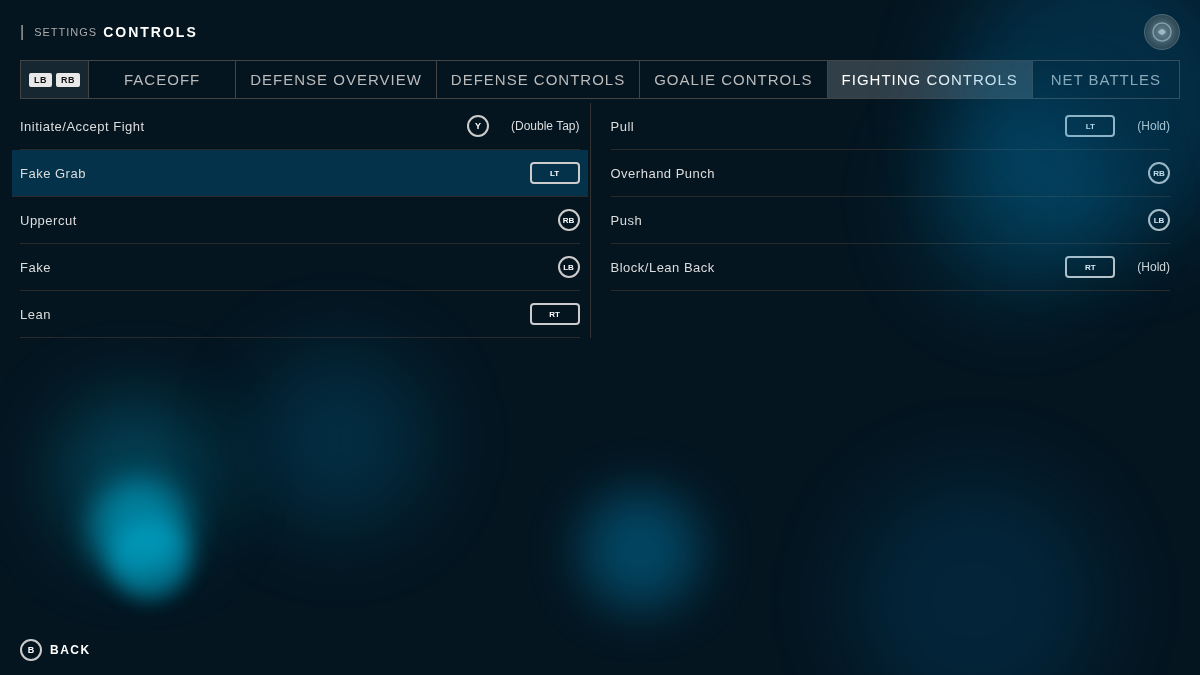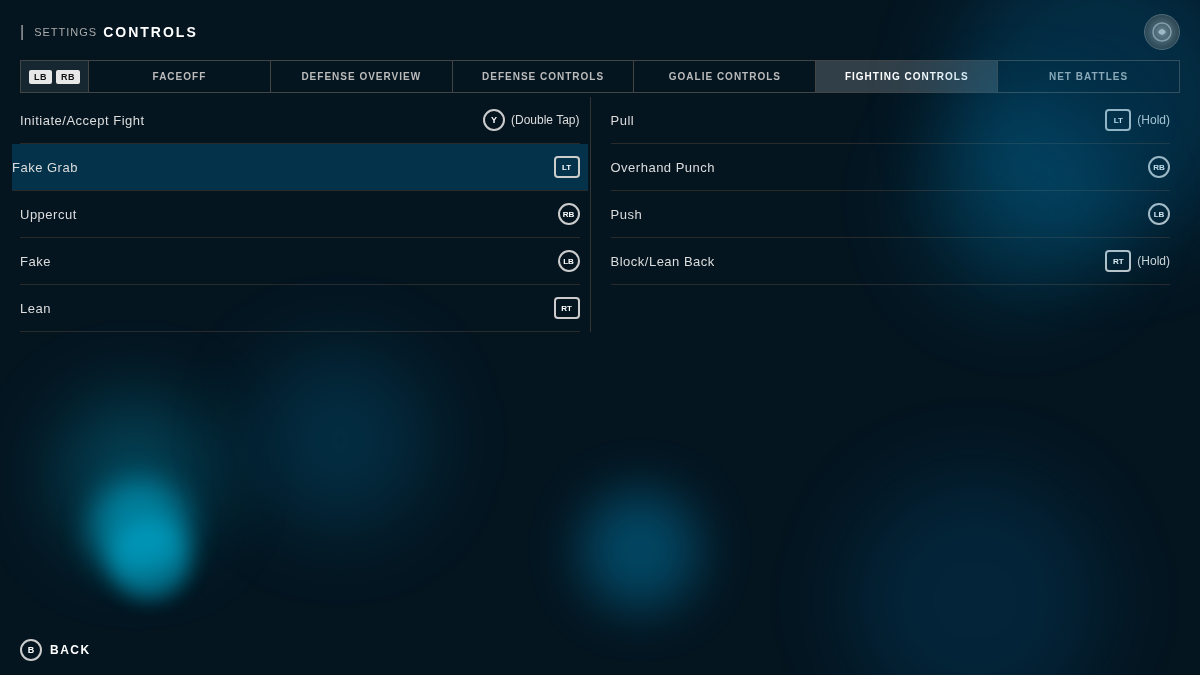--- a/index.html
+++ b/index.html
@@ -110,22 +110,22 @@
       font-weight: bold;
       padding: 2px 5px;
       border-radius: 2px;
       letter-spacing: 0.5px;
     }
 
     .tab {
       flex: 1;
       padding: 10px 14px;
       text-align: center;
-      font-size: 10px;
-      font-weight: bold;
+      font-size: 15px;
+      font-weight: normal;
       letter-spacing: 1px;
       text-transform: uppercase;
       color: #bbb;
       cursor: pointer;
       border-right: 1px solid #444;
       background: transparent;
       white-space: nowrap;
     }
 
     .tab:last-child {
@@ -158,21 +158,21 @@
     .control-row {
       display: flex;
       align-items: center;
       justify-content: space-between;
       padding: 12px 0;
       border-bottom: 1px solid #2a2a2a;
     }
 
     .control-row.highlighted {
       background: rgba(0, 140, 200, 0.25);
-      padding-left: 0;
+      padding-left: 8px;
       padding-right: 8px;
       margin-left: -8px;
       margin-right: -8px;
     }
 
     .control-name {
       font-size: 13px;
       color: #ddd;
       font-weight: normal;
       letter-spacing: 0.5px;
@@ -196,27 +196,28 @@
       border: 2px solid #ccc;
       font-size: 9px;
       font-weight: bold;
       color: white;
       background: transparent;
       flex-shrink: 0;
     }
 
     .btn-icon.lt, .btn-icon.rt {
       border-radius: 4px;
-      width: 26px;
+      width: 50px;
       font-size: 8px;
     }
 
     .btn-modifier {
       font-size: 12px;
       color: #ddd;
+      margin-left: 16px;
     }
 
     
     .back-bar {
       position: absolute;
       bottom: 14px;
       left: 20px;
       display: flex;
       align-items: center;
       gap: 8px;

